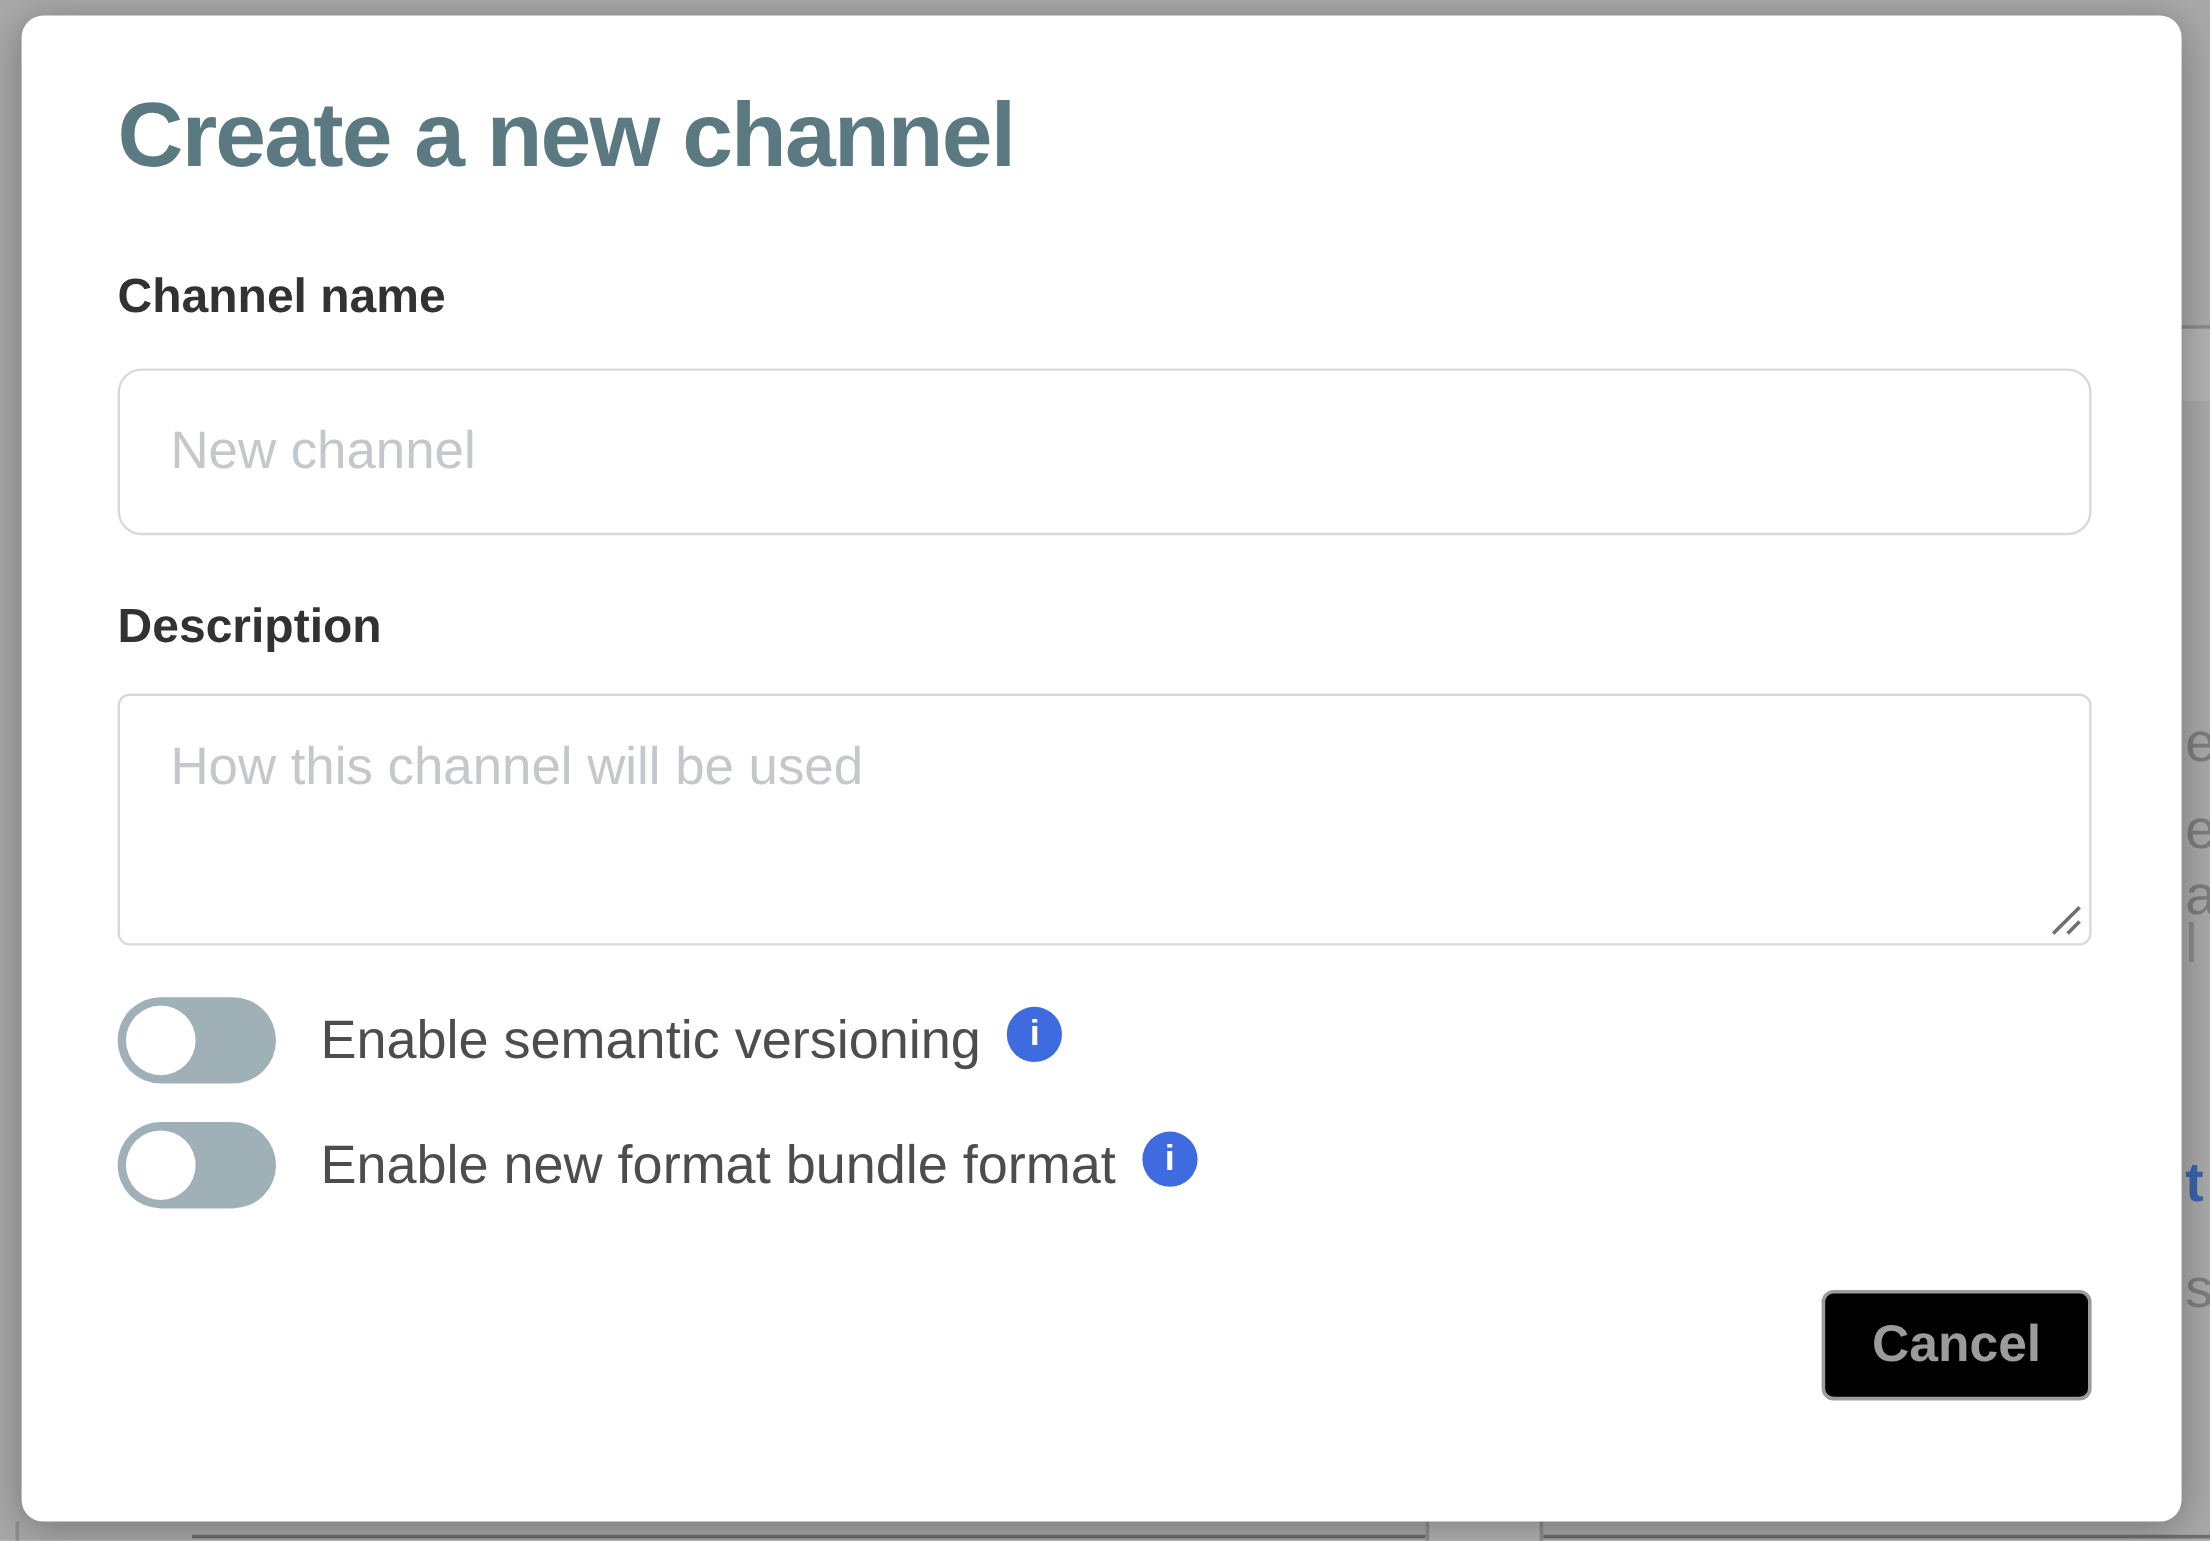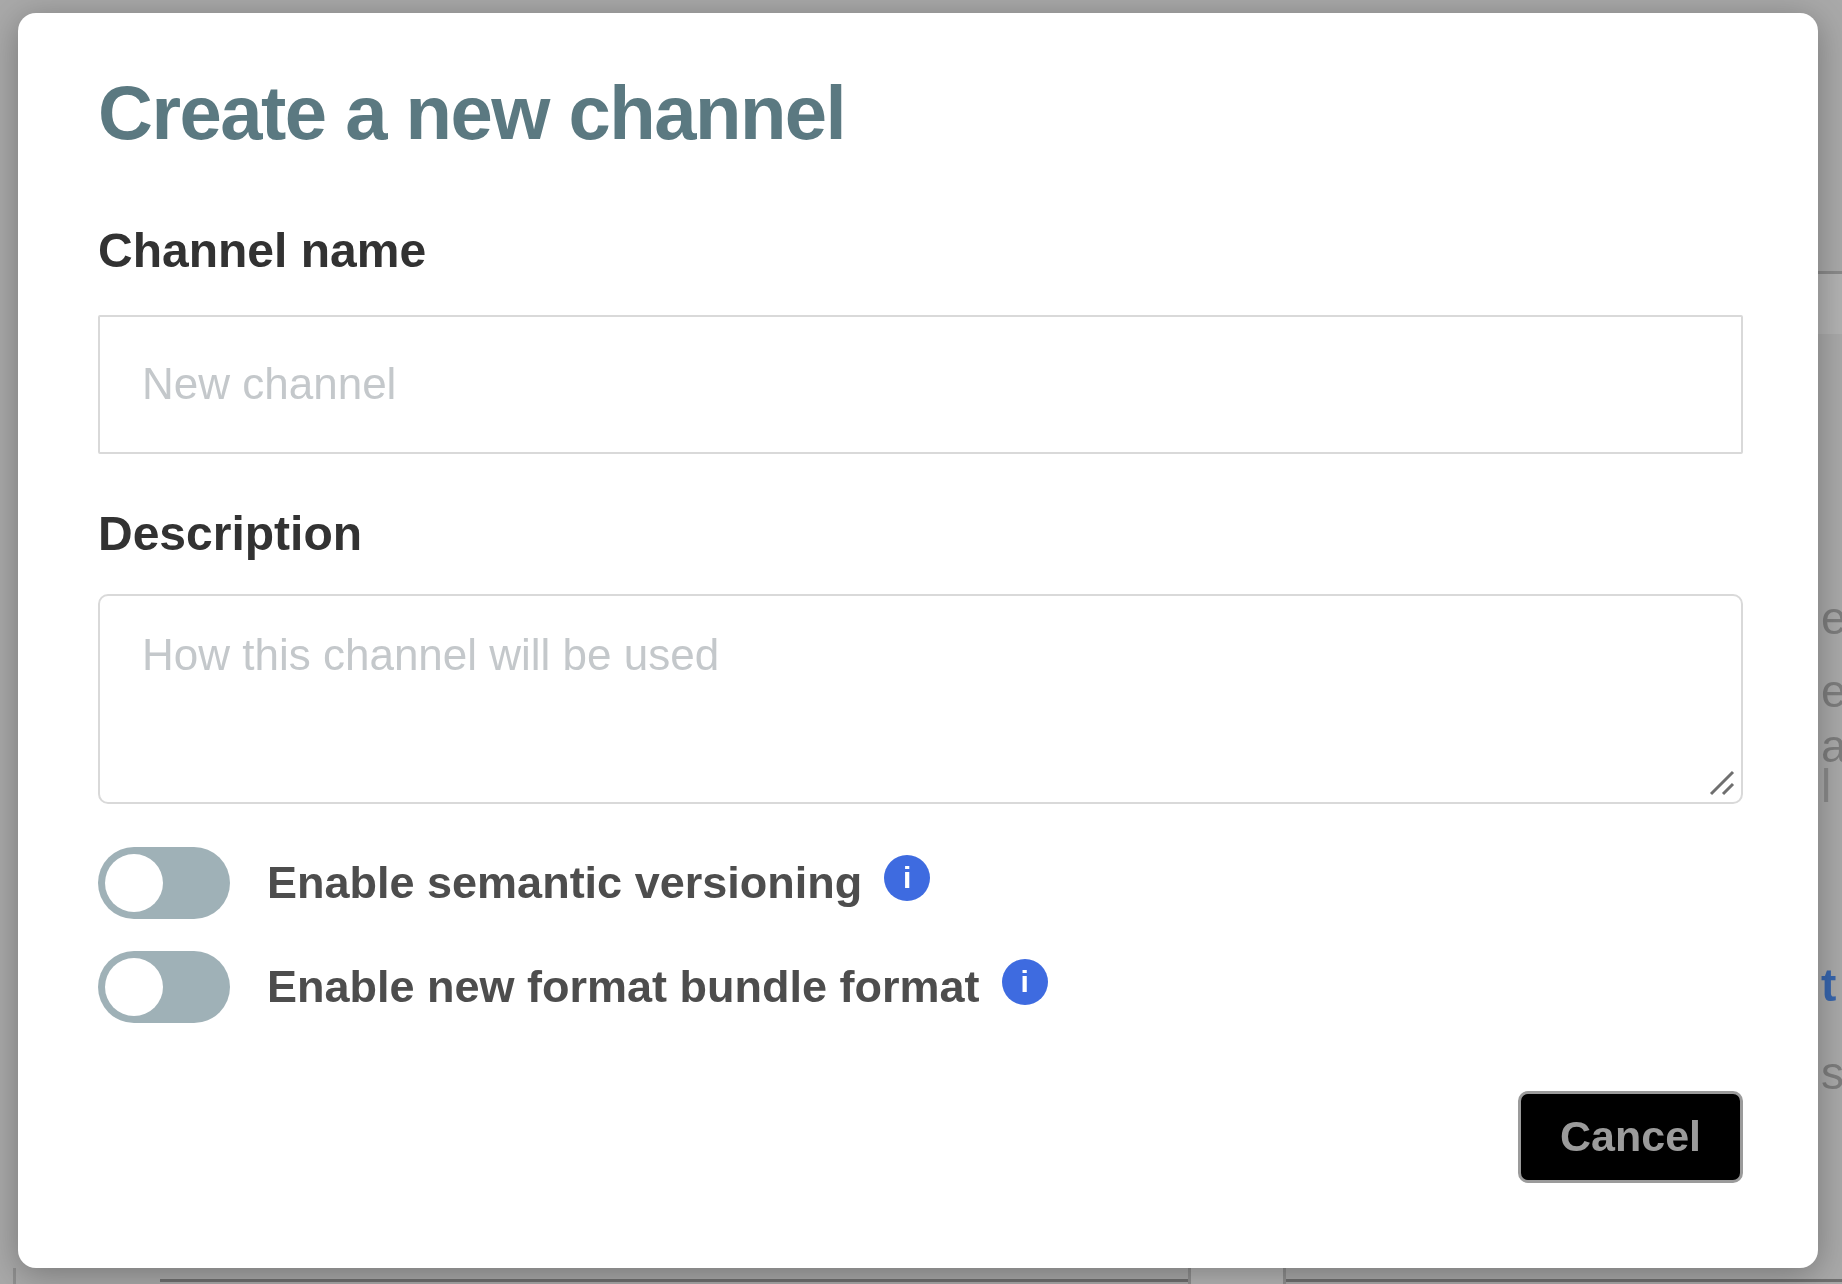--- a/index.html
+++ b/index.html
@@ -63,35 +63,35 @@
   .modal-title {
     margin-top: 58px;
     font-size: 76px;
     font-weight: bold;
     letter-spacing: -1.5px;
     color: #5b7981;
     line-height: 1.1;
   }
 
   .field-label {
-    font-size: 48px;
+    font-size: 40px;
     font-weight: bold;
     color: #323232;
     line-height: 1;
   }
   .label-channel { margin-top: 72px; }
   .label-description { margin-top: 56px; }
 
   .text-input {
     display: block;
     margin-top: 40px;
     width: 1645px;
     height: 139px;
     border: 2px solid #d9d9d9;
-    border-radius: 2px;
+    border-radius: 20px;
     font-family: "Liberation Sans", "DejaVu Sans", sans-serif;
     font-size: 44px;
     color: #333;
     padding: 0 42px;
     outline: none;
     background: #fff;
   }
   .text-input::placeholder { color: #c4c8cb; opacity: 1; }
 
   .textarea-wrap { position: relative; margin-top: 36px; width: 1645px; }
@@ -140,21 +140,20 @@
     width: 58px; height: 58px;
     background: #ffffff;
     border-radius: 50%;
   }
 
   .toggle-label {
     margin-left: 37px;
     font-size: 45px;
     color: #4d4d4d;
     line-height: 1;
-    font-weight: bold;
   }
   .info-icon {
     display: inline-flex;
     align-items: center;
     justify-content: center;
     width: 46px; height: 46px;
     margin-left: 22px;
     margin-bottom: 10px;
     background: #3e6be0;
     border-radius: 50%;

